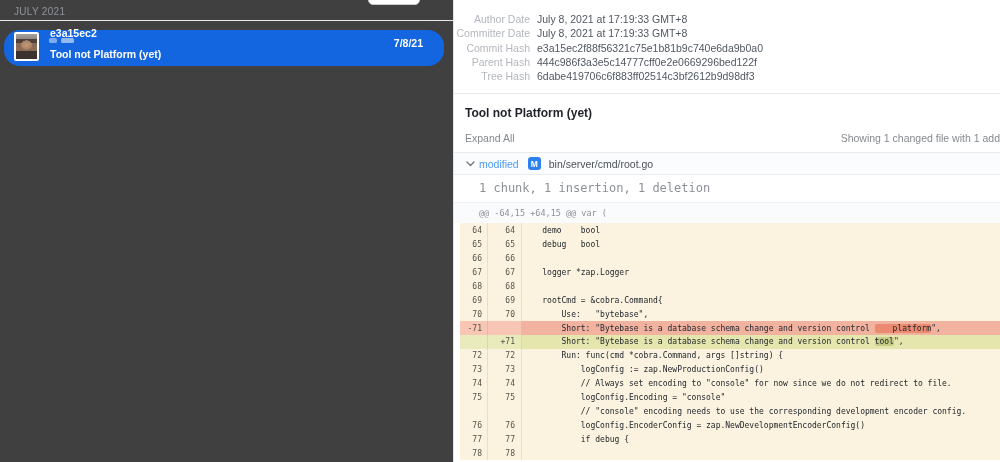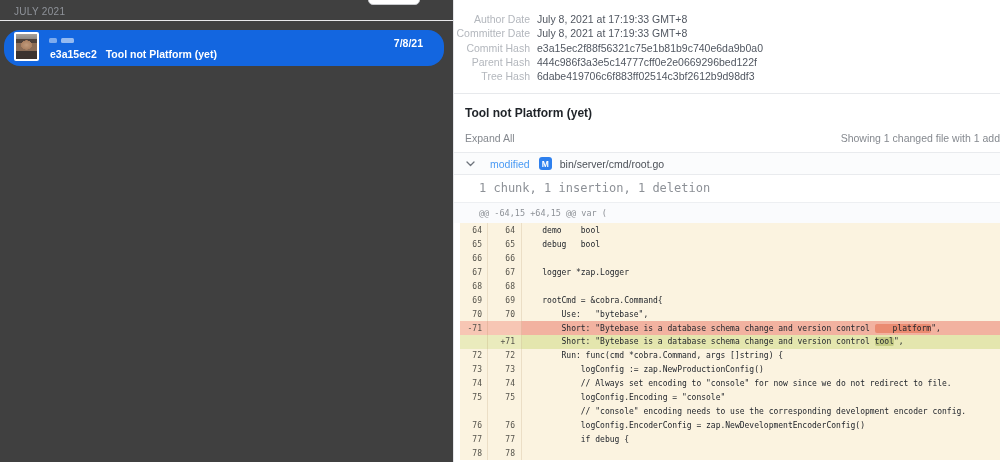--- a/index.html
+++ b/index.html
@@ -18,39 +18,39 @@
   .avatar { position:absolute; left:10px; top:2px; width:25px; height:29px;
             border:2px solid #fff; border-radius:2px;
             background:
               radial-gradient(ellipse 42% 28% at 50% 44%, #c19b7c 0%, #a97f60 65%, rgba(0,0,0,0) 66%),
               linear-gradient(180deg, #a8a39e 0%, #8f8a85 18%, #4e413a 19% 36%, #8a6c56 37% 68%, #3c332f 69% 100%); }
   .refs { position:absolute; left:45px; top:8px; display:flex; gap:4px; }
   .ref-pill { width:8px; height:5px; background:rgba(255,255,255,.45); border-radius:1.5px; }
   .ref-pill.wide { width:13px; background:rgba(255,255,255,.55); }
   .card-date { position:absolute; right:21px; top:7px; font-size:10.5px; font-weight:700; }
   .card-line { position:absolute; left:46px; bottom:6px; font-size:10.5px; font-weight:600;
-               display:flex; gap:9px; white-space:nowrap; }
+               display:flex; gap:9px; white-space:nowrap;flex-direction:column; }
 
   
   .detail-panel { flex:1; position:relative; overflow:hidden; background:#fff; }
   .meta { padding-top:12px; }
   .meta-row { height:14.3px; display:flex; align-items:center; font-size:10.5px; white-space:nowrap; }
   .meta-label { width:76px; text-align:right; color:#b3b7bd; flex:none; }
   .meta-value { margin-left:7px; color:#515761; }
   .top-divider { border-top:1px solid #e7e9ec; margin-top:10px; }
   .commit-title { margin:12px 0 0 11px; font-size:12px; font-weight:bold; color:#1f2328; }
   .toolbar { display:flex; justify-content:space-between; align-items:center; margin-top:12px;
              padding-left:11px; font-size:10.5px; color:#85898f; white-space:nowrap; overflow:hidden; }
   .expand-all { color:#85898f; cursor:pointer; flex:none; }
   .summary-right { flex:none; margin-left:auto; }
   .file-header { margin-top:8px; height:23px; background:#fbfcfd; border-top:1px solid #e9ebee;
                  border-bottom:1px solid #e9ebee; display:flex; align-items:center;
                  padding-left:12px; font-size:10.5px; cursor:pointer; }
   .chevron { display:flex; align-items:center; }
-  .file-status { color:#4a9af4; margin-left:15px; }
+  .file-status { color:#4a9af4; margin-left:4px; }
   .file-badge { margin-left:9px; width:13px; height:13px; background:#2e80ee; color:#fff;
                 border-radius:3px; font-size:8.5px; font-weight:bold; display:flex;
                 align-items:center; justify-content:center; }
   .file-path { margin-left:8px; color:#4c5158; }
   .mono { font-family:"DejaVu Sans Mono", monospace; }
   .chunk-stats { height:27px; line-height:27px; padding-left:25px; font-size:12px; color:#8d9197; }
   .hunk-bar { height:21px; line-height:21px; padding-left:25px; font-size:8.5px; color:#8d9197;
               background:#fafbfd; border-top:1px solid #edeff2; }
 
   

